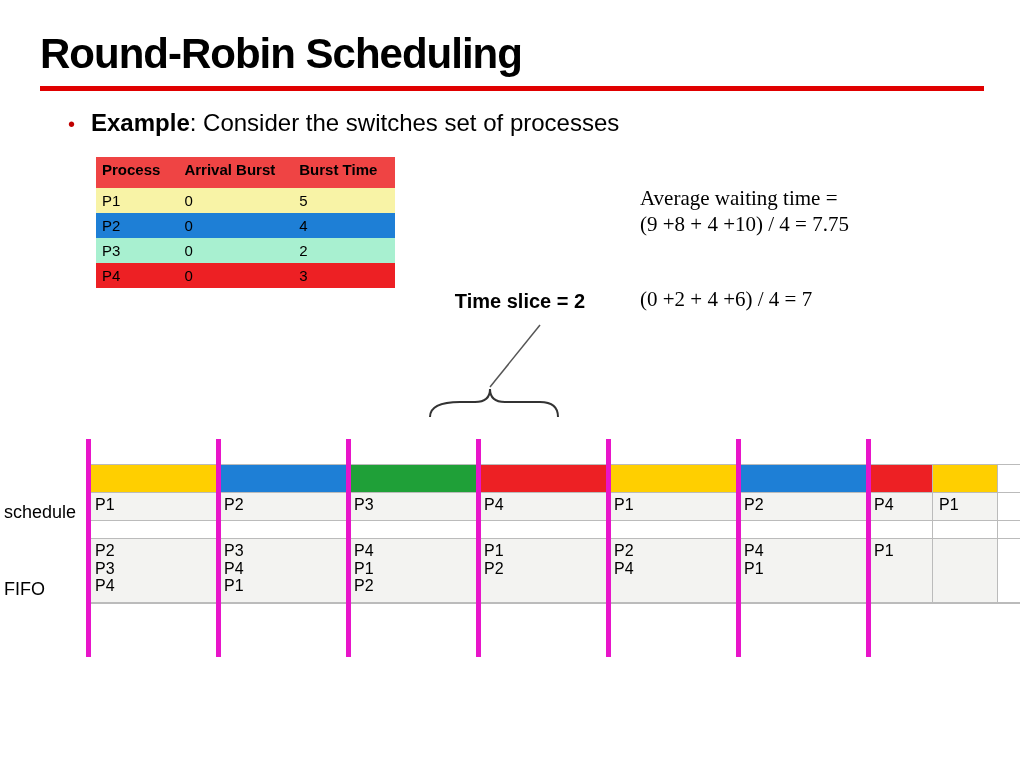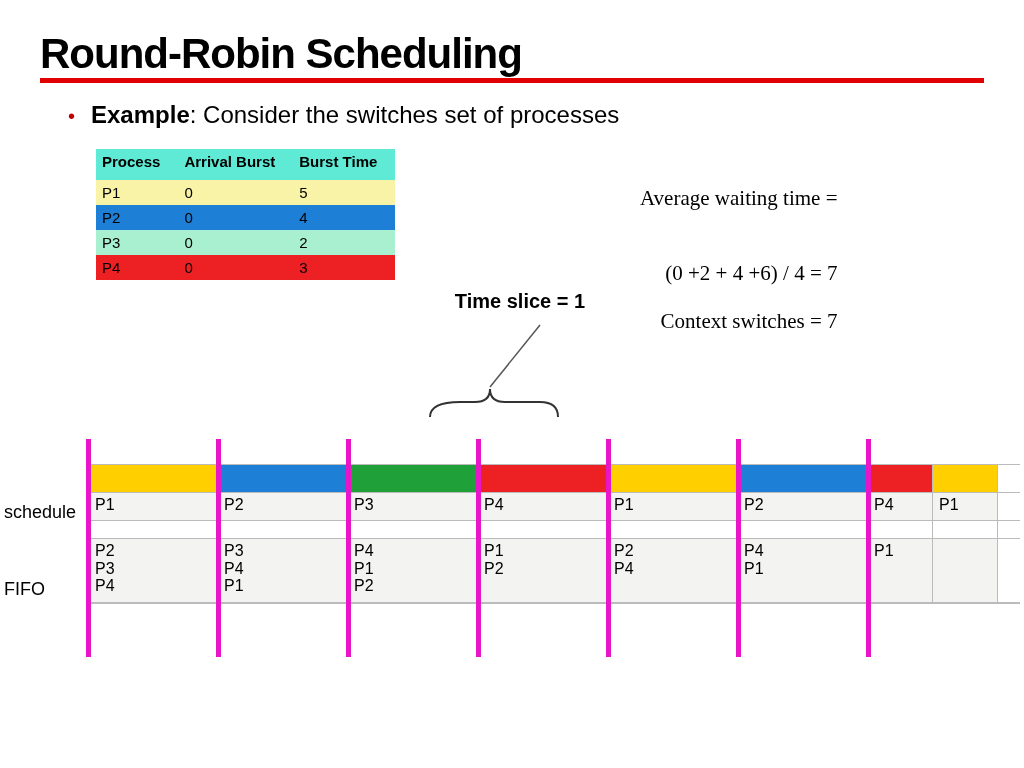--- a/index.html
+++ b/index.html
@@ -9,21 +9,21 @@
     font-family: Arial, Helvetica, sans-serif;
     background: #fff;
     width: 1024px;
     height: 768px;
     position: relative;
   }
   .title {
     font-size: 42px;
     font-weight: 900;
     font-family: Arial Black, Arial, sans-serif;
-    margin: 0 0 0 0;
+    margin: 0 0 8px 0;
     letter-spacing: -1px;
   }
   .title-underline {
     height: 5px;
     background: #e00000;
     margin-bottom: 18px;
   }
   .bullet-row {
     display: flex;
     align-items: baseline;
@@ -45,21 +45,21 @@
   }
   
   .ptable {
     border-collapse: collapse;
     font-size: 15px;
   }
   .ptable th {
     text-align: left;
     font-weight: bold;
     padding: 4px 18px 10px 6px;
-    background: #5eead4;
+    background: #ef4444;
   }
   .ptable td {
     padding: 4px 18px 4px 6px;
   }
   .row-p1 { background: #f8f3a6; }
   .row-p2 { background: #1e7fd6; color: #000; }
   .row-p3 { background: #a8f0d0; }
   .row-p4 { background: #ed2024; color: #000; }
   
   .timeslice-block {
@@ -77,21 +77,20 @@
     margin: 4px auto 0;
   }
   
   .metrics {
     position: absolute;
     left: 640px;
     top: 185px;
     font-size: 21px;
     font-family: "Times New Roman", Times, serif;
     line-height: 1.25;
-    text-align: right;
   }
   .metrics p { margin: 0 0 22px 0; }
   
   .gantt {
     position: absolute;
     left: 0;
     right: 0;
     top: 460px;
     padding: 4px;
   }
@@ -185,36 +184,36 @@
         <tr class="row-p4">
           <td>P4</td>
           <td>0</td>
           <td>3</td>
         </tr>
       </tbody>
   </table>
 </div>
 
 <div class="timeslice-block">
-  <div class="timeslice-label">Time slice = 1</div>
+  <div class="timeslice-label">Time slice = 2</div>
   <svg class="timeslice-svg" width="200" height="120">
     <path d="M 120 8 L 70 70" stroke="#555" stroke-width="1.5" fill="none"></path>
     <path d="M 10 100 Q 10 85 40 85 L 55 85 Q 70 85 70 72 Q 70 85 85 85 L 120 85 Q 138 85 138 100" stroke="#333" stroke-width="2" fill="none"></path>
   </svg>
 </div>
 
 <div class="metrics">
   <p>
     <span>Average waiting time =</span><br>
+    <span>(9 +8 + 4 +10) / 4 = 7.75</span>
   </p>
   <p>
     <br>
     <span>(0 +2 + 4 +6) / 4 = 7</span>
   </p>
-  <p>Context switches = 7</p>
 </div>
 
 <div class="gantt">
   <div class="gantt-labels">
     <div class="lbl-schedule">schedule</div>
     <div class="lbl-fifo">FIFO</div>
   </div>
   <div class="gantt-chart" id="gantt-chart">
     <div class="gantt-row color-row" id="row-colors">
         <div class="cell c-yellow first" style="width: 130px;"></div>

